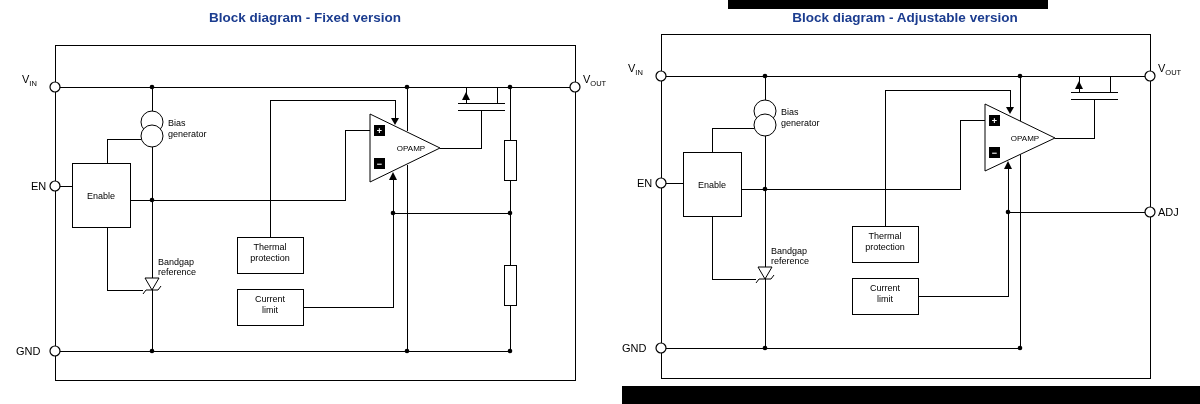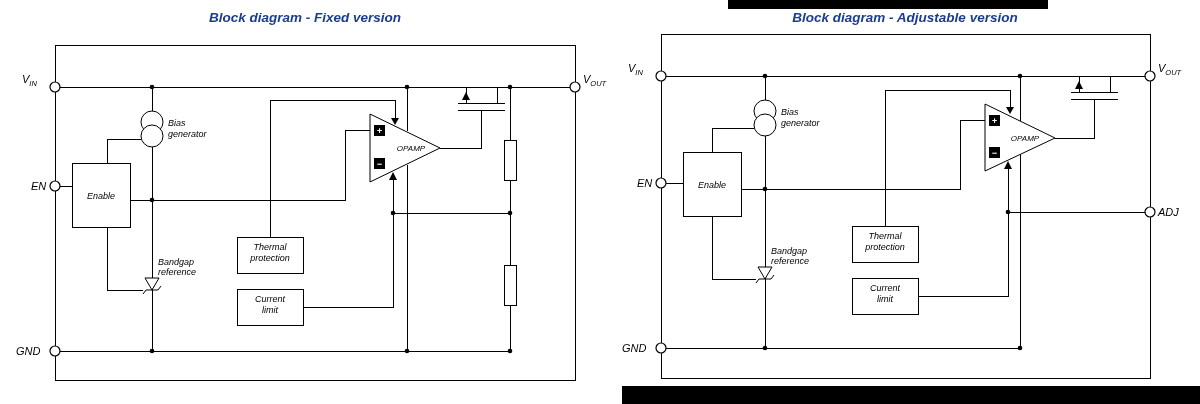--- a/index.html
+++ b/index.html
@@ -1,16 +1,16 @@
 <!DOCTYPE html>
 <html><head>
 <meta charset="utf-8">
 <style>
   html,body{margin:0;padding:0;background:#ffffff;}
-  .stage{position:relative;width:1200px;height:404px;background:#ffffff;overflow:hidden;font-style:italic;}
+  .stage{position:relative;width:1200px;height:404px;background:#ffffff;overflow:hidden;}
   svg{position:absolute;left:0;top:0;font-family:"Liberation Sans","DejaVu Sans",sans-serif;}
   .wire{stroke:#000;stroke-width:1;fill:none;}
   .boxline{fill:#ffffff;stroke:#000;stroke-width:1;}
   .lbl{font-size:9px;fill:#000;}
   .lblc{font-size:9px;fill:#000;text-anchor:middle;}
   .pin{font-size:11px;fill:#000;}
   .sub{font-size:7.5px;}
   .title{font-size:13.5px;font-weight:bold;text-anchor:middle;}
   .opamp-lbl{font-size:8px;fill:#000;text-anchor:middle;}
   .sq{fill:#000;stroke:none;}

